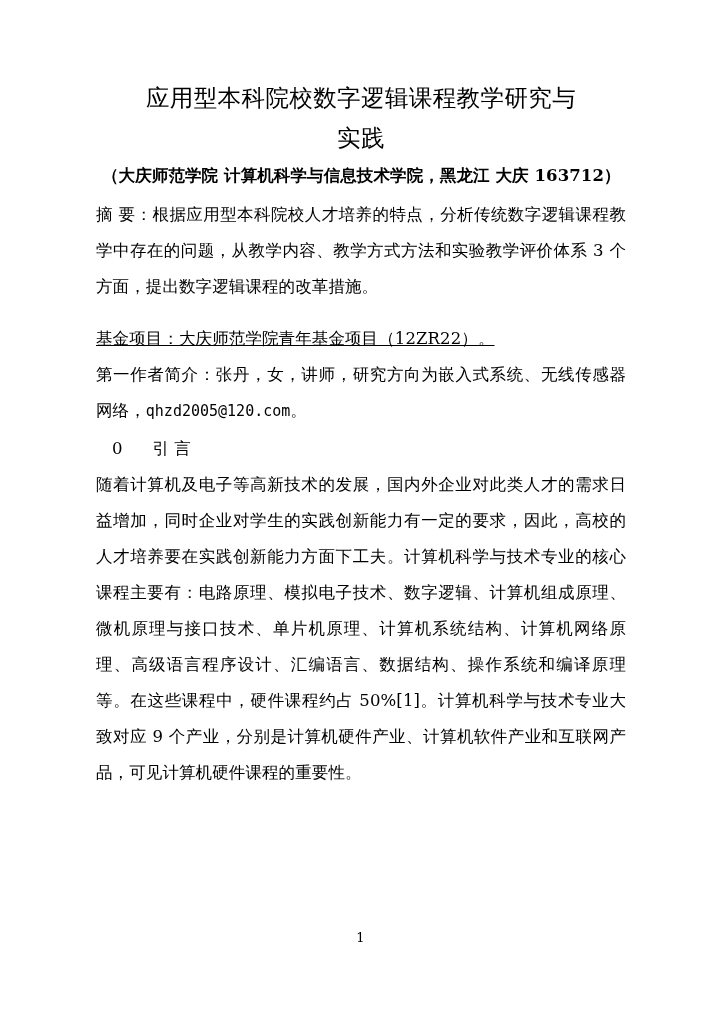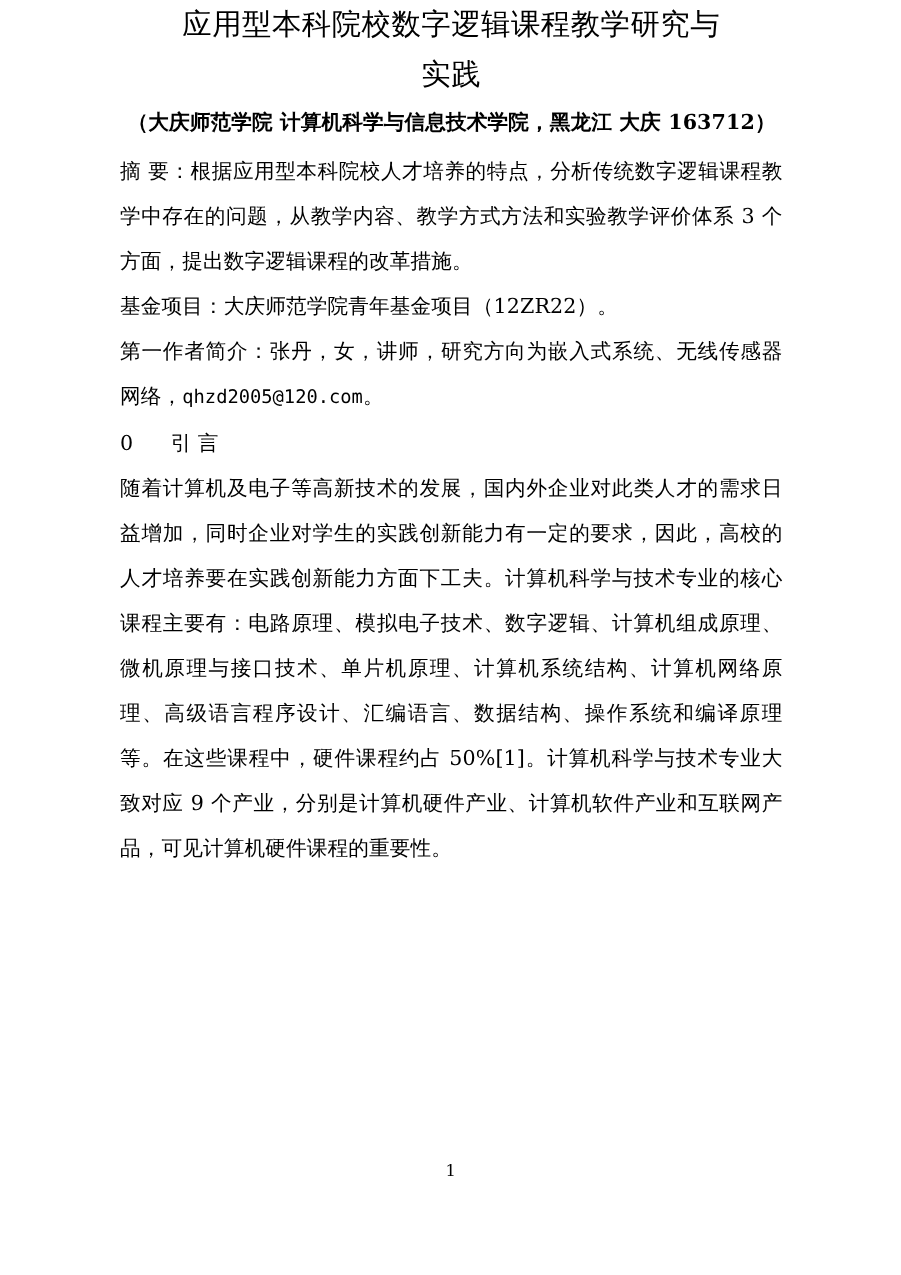--- a/index.html
+++ b/index.html
@@ -21,26 +21,27 @@
   }
   .content {
     position: absolute;
     left: 96px;
     top: 0;
     width: 530px;
   }
   
   .doc-title {
     margin: 0;
+    padding-top: 78px;
     font-size: 23.5px;
     font-weight: normal;
     line-height: 40px;
     text-align: center;
     letter-spacing: 0.4px;
-    font-family: Liberation Serif, serif;
+    font-family: Liberation Sans, sans-serif;
   }
   
   .line {
     font-size: 16.5px;
     line-height: 36px;
     letter-spacing: 0.1px;
     white-space: nowrap;
     font-family: "DejaVu Serif", "Liberation Serif", serif;
   }
   .block {
@@ -48,27 +49,28 @@
     line-height: 36px;
     letter-spacing: 0.1px;
     text-align: justify;
     text-justify: inter-ideograph;
     font-family: "DejaVu Serif", "Liberation Serif", serif;
   }
   .authors { margin-top: 24px; }
   .affiliation { margin-top: 0px; padding-left: 6px; font-weight: bold; }
   .abstract { margin-top: 3px; }
   .keywords { margin-top: 0px; }
-  .fund { margin-top: 0px; }
+  .fund { margin-top: 16px; text-decoration: underline; }
   .bio { margin-top: 0px; }
   .section-heading {
     margin-top: 2px;
     font-size: 16.5px;
     line-height: 36px;
     font-family: "DejaVu Serif", "Liberation Serif", serif;
+    margin-left: 16px;
   }
   .body-para { margin-top: 0px; }
   .gap-wide { display: inline-block; width: 30px; }
   .mono {
     font-family: "DejaVu Sans Mono", "Liberation Mono", monospace;
     font-size: 15px;
     letter-spacing: 0;
   }
   .num { font-family: "DejaVu Serif", "Liberation Serif", serif; }
   .page-number {

